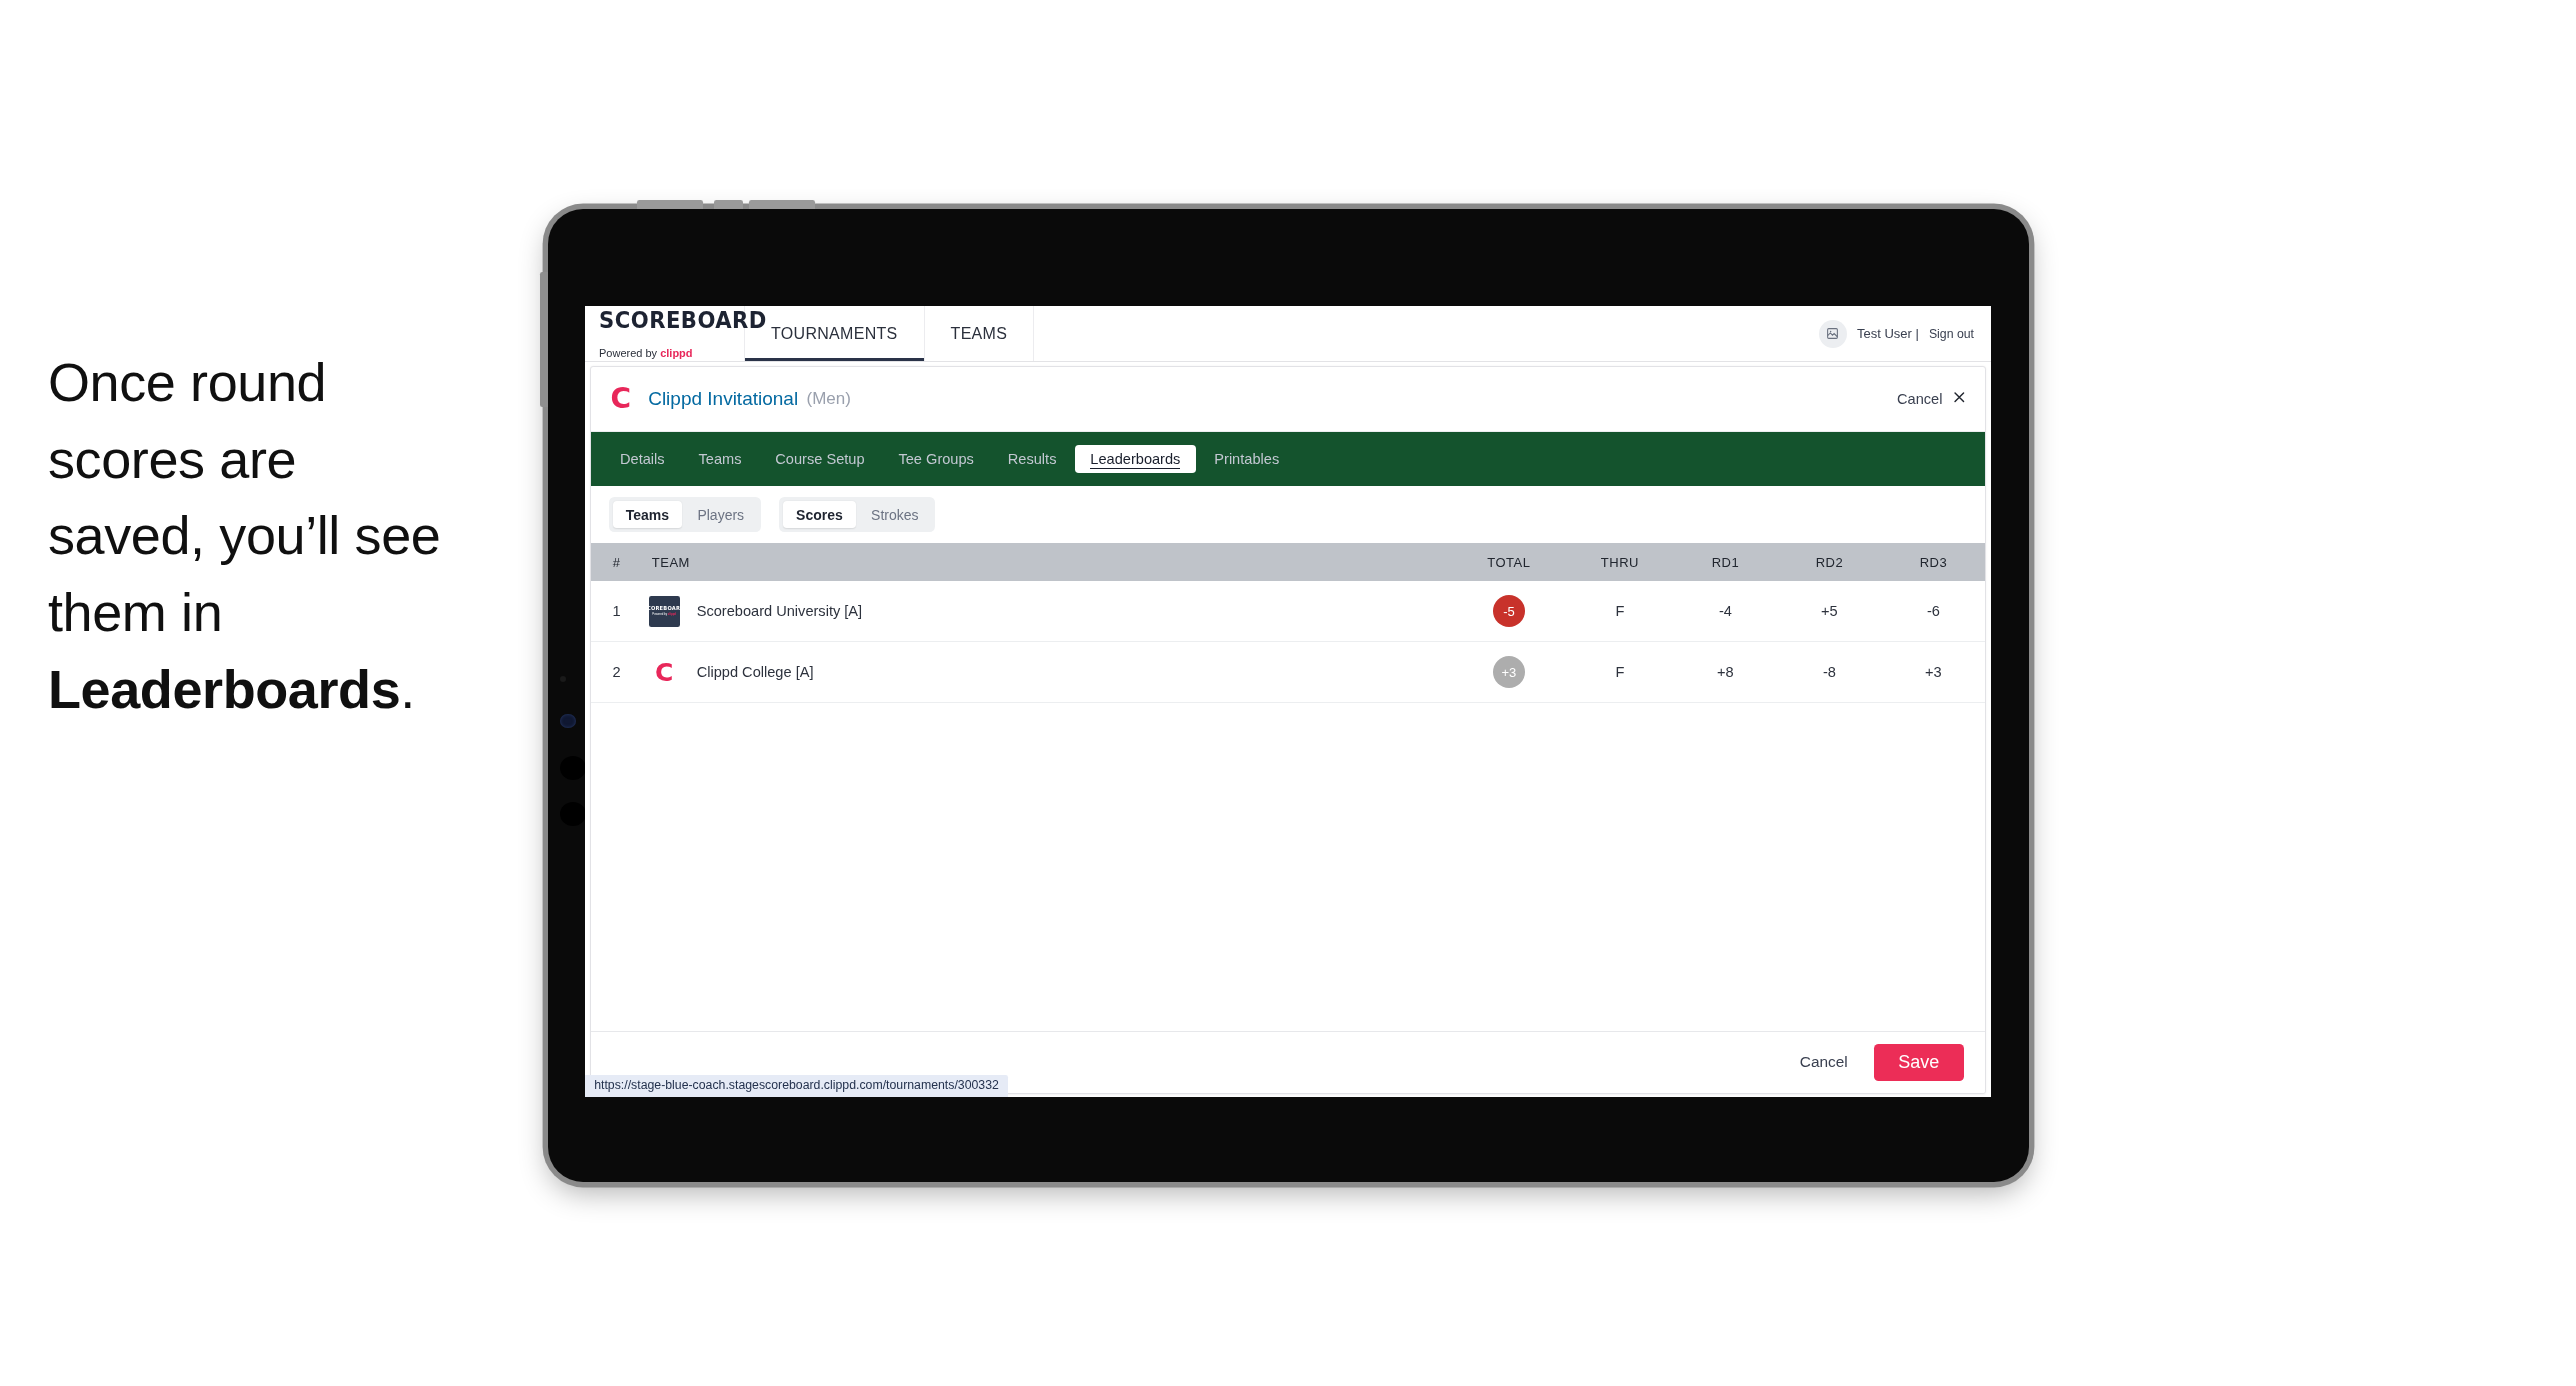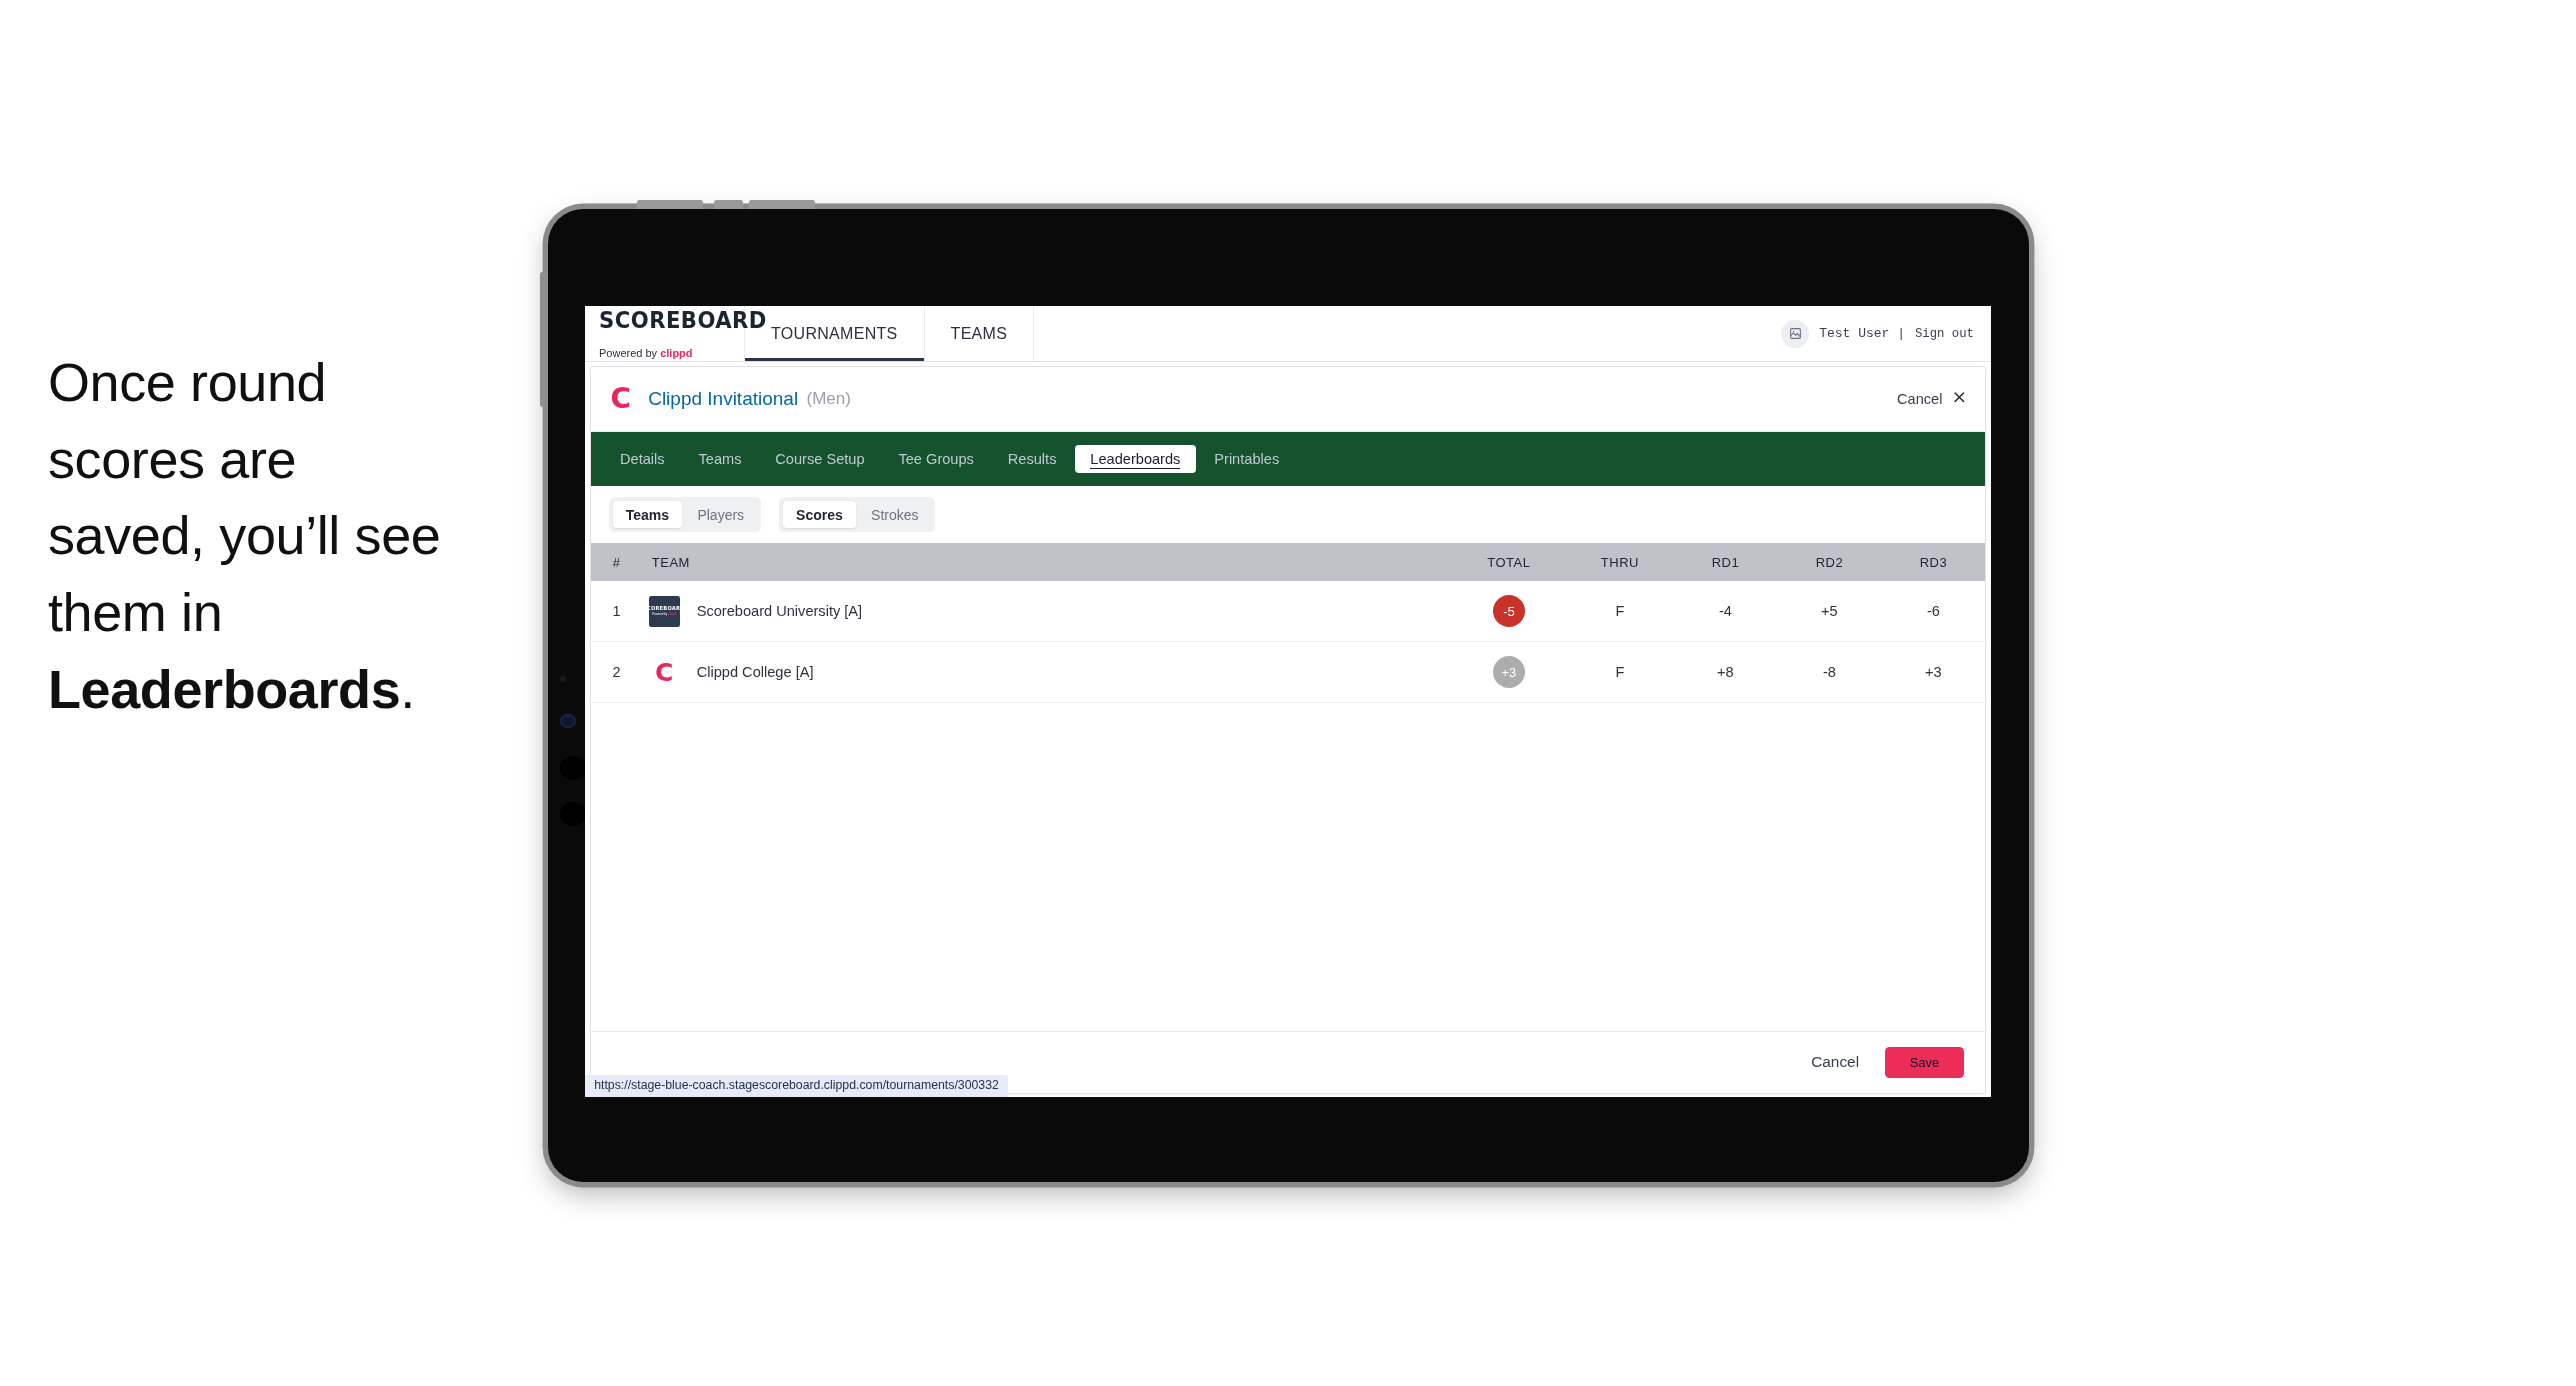--- a/index.html
+++ b/index.html
@@ -139,21 +139,20 @@
     height: 3.1px;
     background: #2a3348;
   }
   #topnav-spacer { flex: 1; }
 
   #user-block {
     display: flex;
     align-items: center;
     gap: 10px;
     padding-right: 17px;
-    font-family: Liberation Mono, monospace;
   }
   #avatar {
     width: 28px; height: 28px;
     border-radius: 50%;
     background: #eceef1;
     display: flex; align-items: center; justify-content: center;
   }
   #user-name { font-size: 13px; color: #3a4050; }
   #signout { font-size: 12.3px; color: #3a4050; cursor: pointer; }
 
@@ -329,22 +328,22 @@
     align-items: center;
     justify-content: flex-end;
     gap: 26px;
     padding-right: 21.5px;
     background: #fff;
     flex: none;
   }
   #footer-cancel { font-size: 15.4px; color: #3a4050; cursor: pointer; }
   #footer-save {
     background: #ec2d57;
-    color: #0f172a;
-    font-size: 13px;
+    color: #ffffff;
+    font-size: 18px;
     padding: 8.4px 24.6px;
     border-radius: 4.6px;
     border: none;
     cursor: pointer;
     font-family: "Liberation Sans", sans-serif;
   }
 
   
   #status-url {
     position: absolute;

